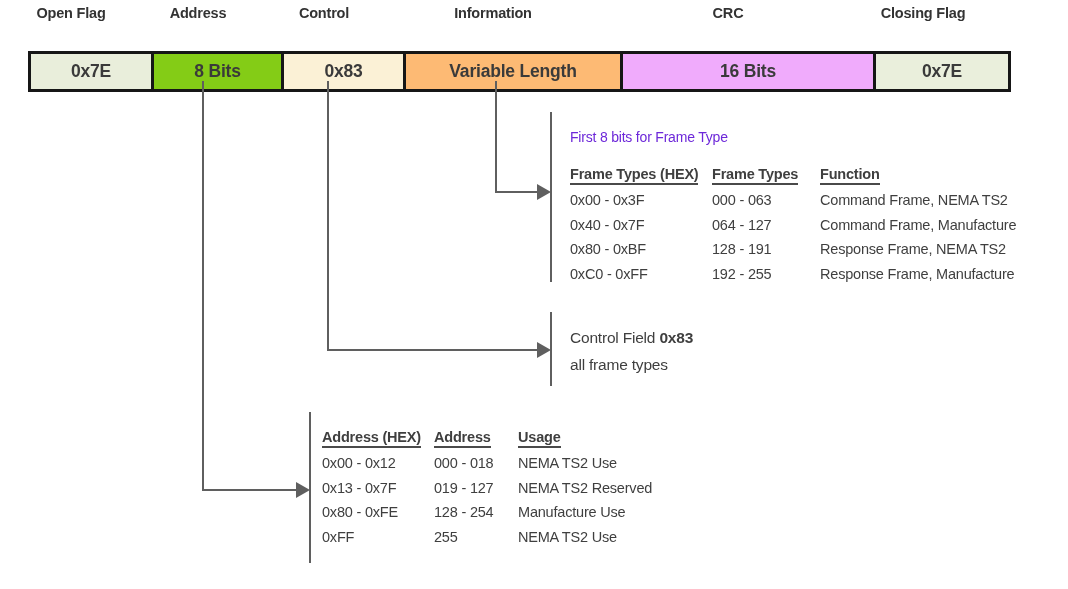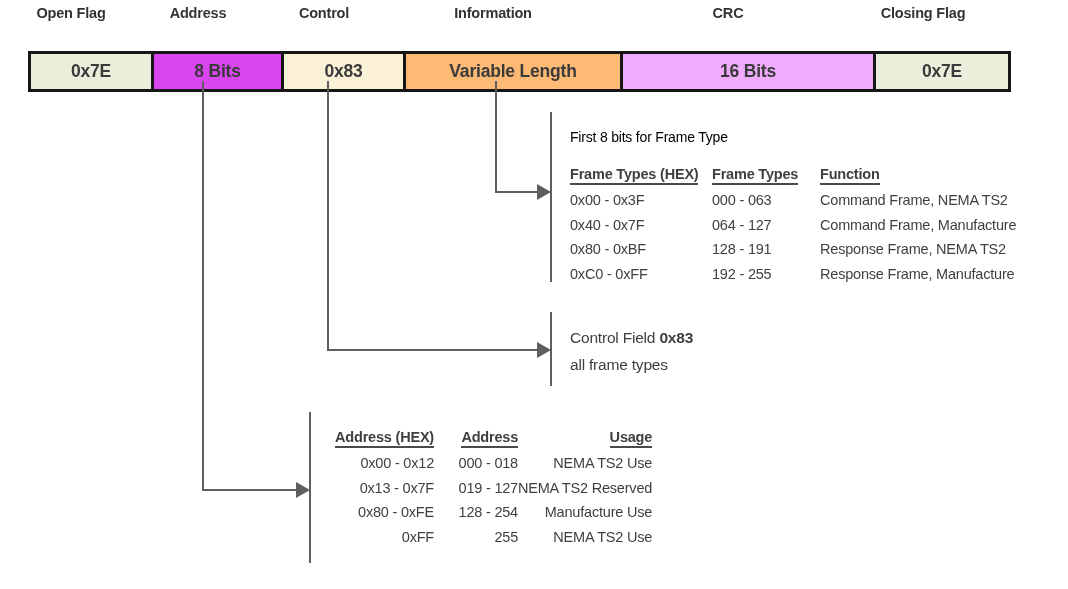--- a/index.html
+++ b/index.html
@@ -17,37 +17,37 @@
     position:absolute;left:10px;top:51px;width:983px;height:41px;
     border:3px solid #161616;box-sizing:border-box;display:flex;margin-left:18px;
   }
   .seg{
     box-sizing:border-box;border-right:3px solid #161616;
     display:flex;align-items:center;justify-content:center;
     font-size:17.5px;font-weight:bold;color:#3a3a3a;white-space:nowrap;
   }
   .seg:last-child{border-right:none;}
   .seg-open   {width:123px;background:#e9eedb;}
-  .seg-addr   {width:130px;background:#d946ef;}
+  .seg-addr   {width:130px;background:#84cc16;}
   .seg-ctrl   {width:122px;background:#fbf1d6;}
   .seg-info   {width:217px;background:#fdba74;}
   .seg-crc    {width:253px;background:#f0abfc;}
   .seg-close  {width:132px;background:#eaefdc;}
   
   .line{position:absolute;background:#5f5f5f;}
   .arrow{
     position:absolute;width:0;height:0;
     border-top:8px solid transparent;border-bottom:8px solid transparent;
     border-left:14px solid #5f5f5f;
   }
   
-  .note{position:absolute;font-size:14px;color:#000000;white-space:nowrap;}
+  .note{position:absolute;font-size:14px;color:#6d28d9;white-space:nowrap;}
   .anno-table{position:absolute;display:grid;font-size:14.5px;white-space:nowrap;}
   .t1{left:570px;top:161px;grid-template-columns:142px 108px 1fr;}
-  .t2{left:322px;top:424px;grid-template-columns:112px 84px 1fr;text-align:right;}
+  .t2{left:322px;top:424px;grid-template-columns:112px 84px 1fr;}
   .anno-table .cell{line-height:24.5px;}
   .anno-table .hdr{font-weight:bold;line-height:27px;}
   .anno-table .hdr span{border-bottom:2px solid #4a4a4a;padding-bottom:1px;}
   
   .ctrl-note{position:absolute;left:570px;top:324px;font-size:15.5px;line-height:27px;white-space:nowrap;}
   .ctrl-note b{font-weight:bold;}
 </style>
 </head>
 <body>
 

